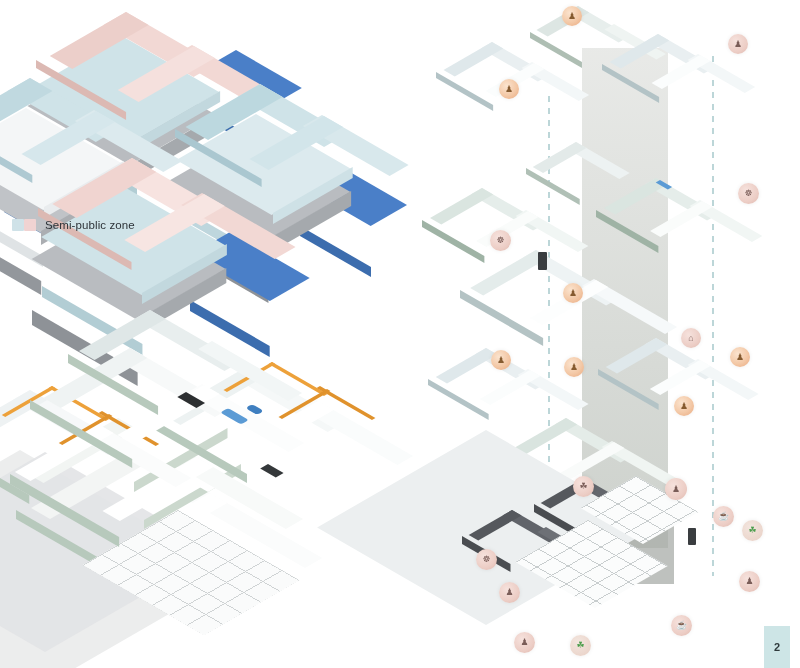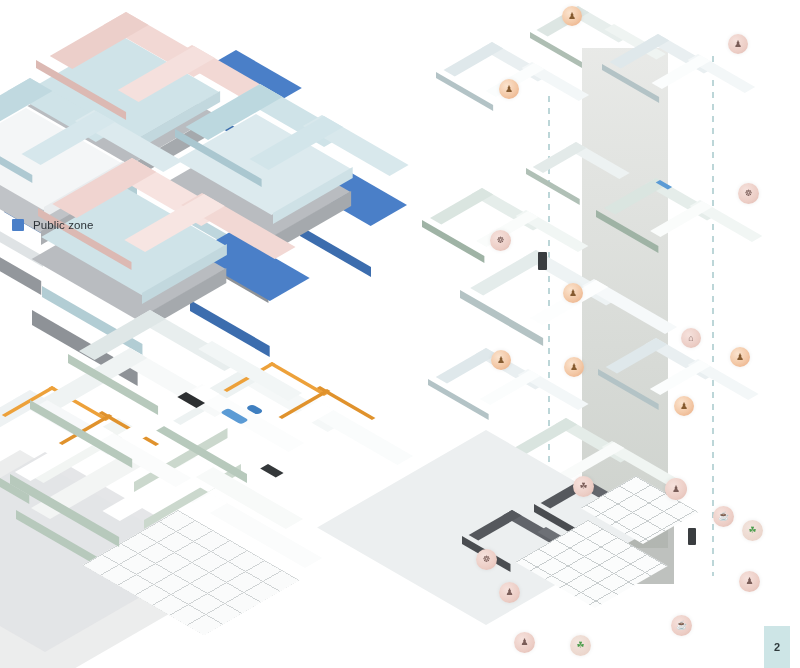--- a/index.html
+++ b/index.html
@@ -207,22 +207,25 @@
         <div class="bar" style="width:108px;height:28px;background:#f7e3e0;transform:matrix(0.866,0.5,-0.866,0.5,0,0);"></div>
         <div class="bar" style="left:0;top:0;width:28px;height:92px;background:#f0d4d0;transform:matrix(0.866,0.5,-0.866,0.5,0,0);"></div>
         <div class="bar" style="left:0;top:0;width:108px;height:24px;background:#f2d8d4;transform:matrix(0.866,0.5,-0.866,0.5,70,35);"></div>
         <div class="bar" style="left:0;top:0;width:24px;height:92px;background:#f7e5e2;transform:matrix(0.866,0.5,-0.866,0.5,72,36);"></div>
         <div class="bar" style="left:-94px;top:50px;width:108px;height:8px;background:#dcb9b3;transform:matrix(0.866,0.5,0,1,0,0);"></div>
       </div>
     </div>
 
     <div class="panel" id="legend">
       <div class="legend-row">
-        <span class="legend-sw" style="background:#4a7fc8;"></span>
-        <span class="legend-label">Public zone</span>
+        <span class="legend-sw-dual">
+          <span style="background:#cfe2e8;"></span>
+            <span style="background:#f0d3d2;"></span>
+        </span>
+        <span class="legend-label">Semi-public zone</span>
       </div>
     </div>
   </div>
 
   <div class="panel" id="exploded-axon">
 
     <div class="ground" style="left:20px; top:150px; width:250px; height:250px; background:#eceded; box-shadow:0 0 0 0 #fff;"></div>
     <div class="ground" style="left:45px; top:152px; width:200px; height:200px; background:#e2e3e5; opacity:.9;"></div>
 
     <div class="ring" style="left:128px; top:152px;">

